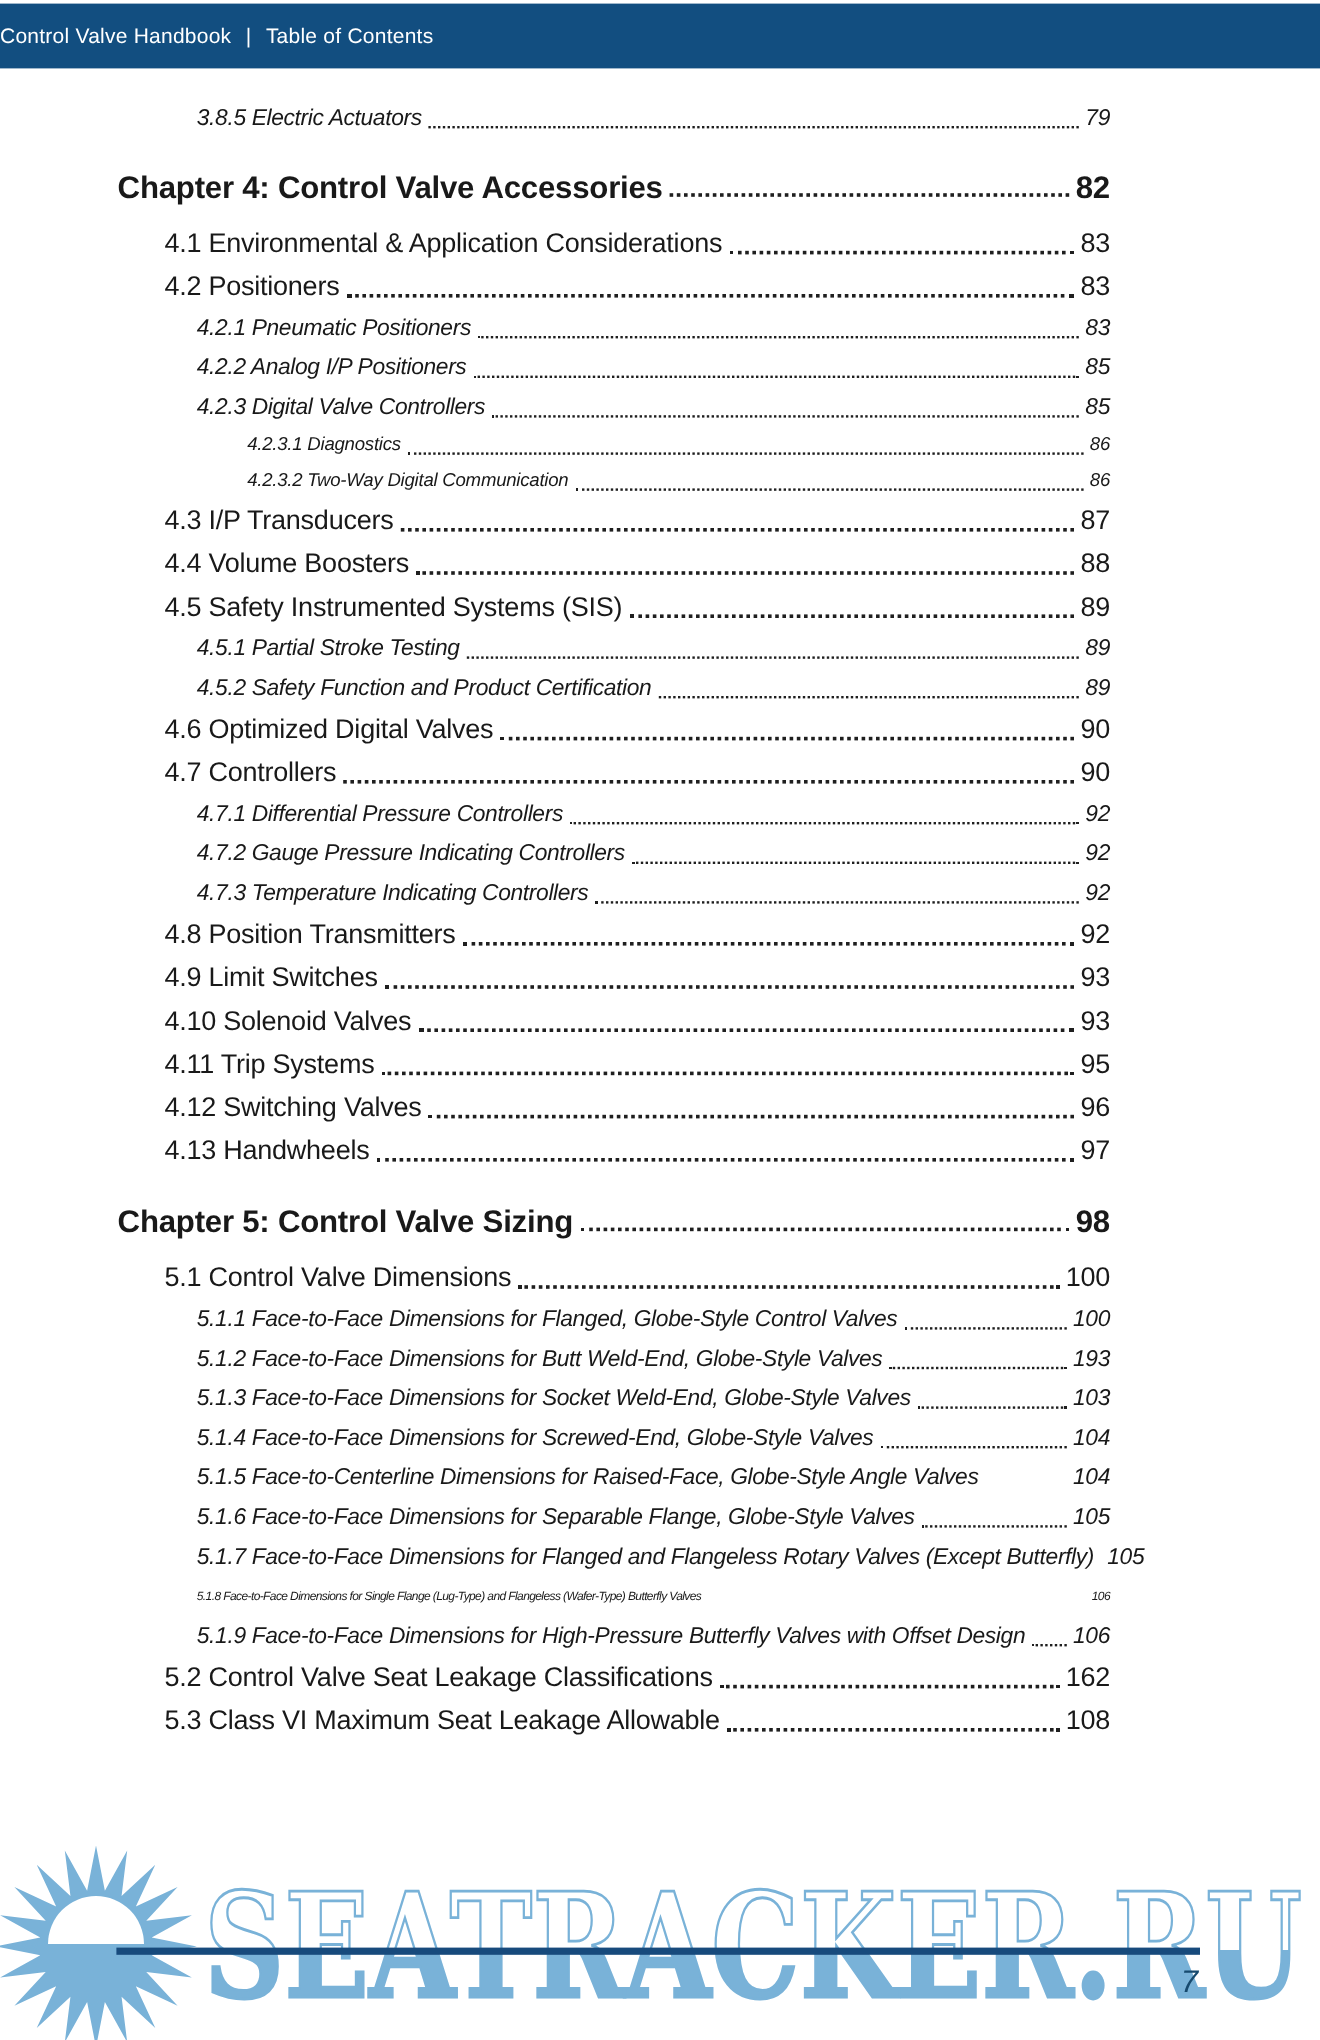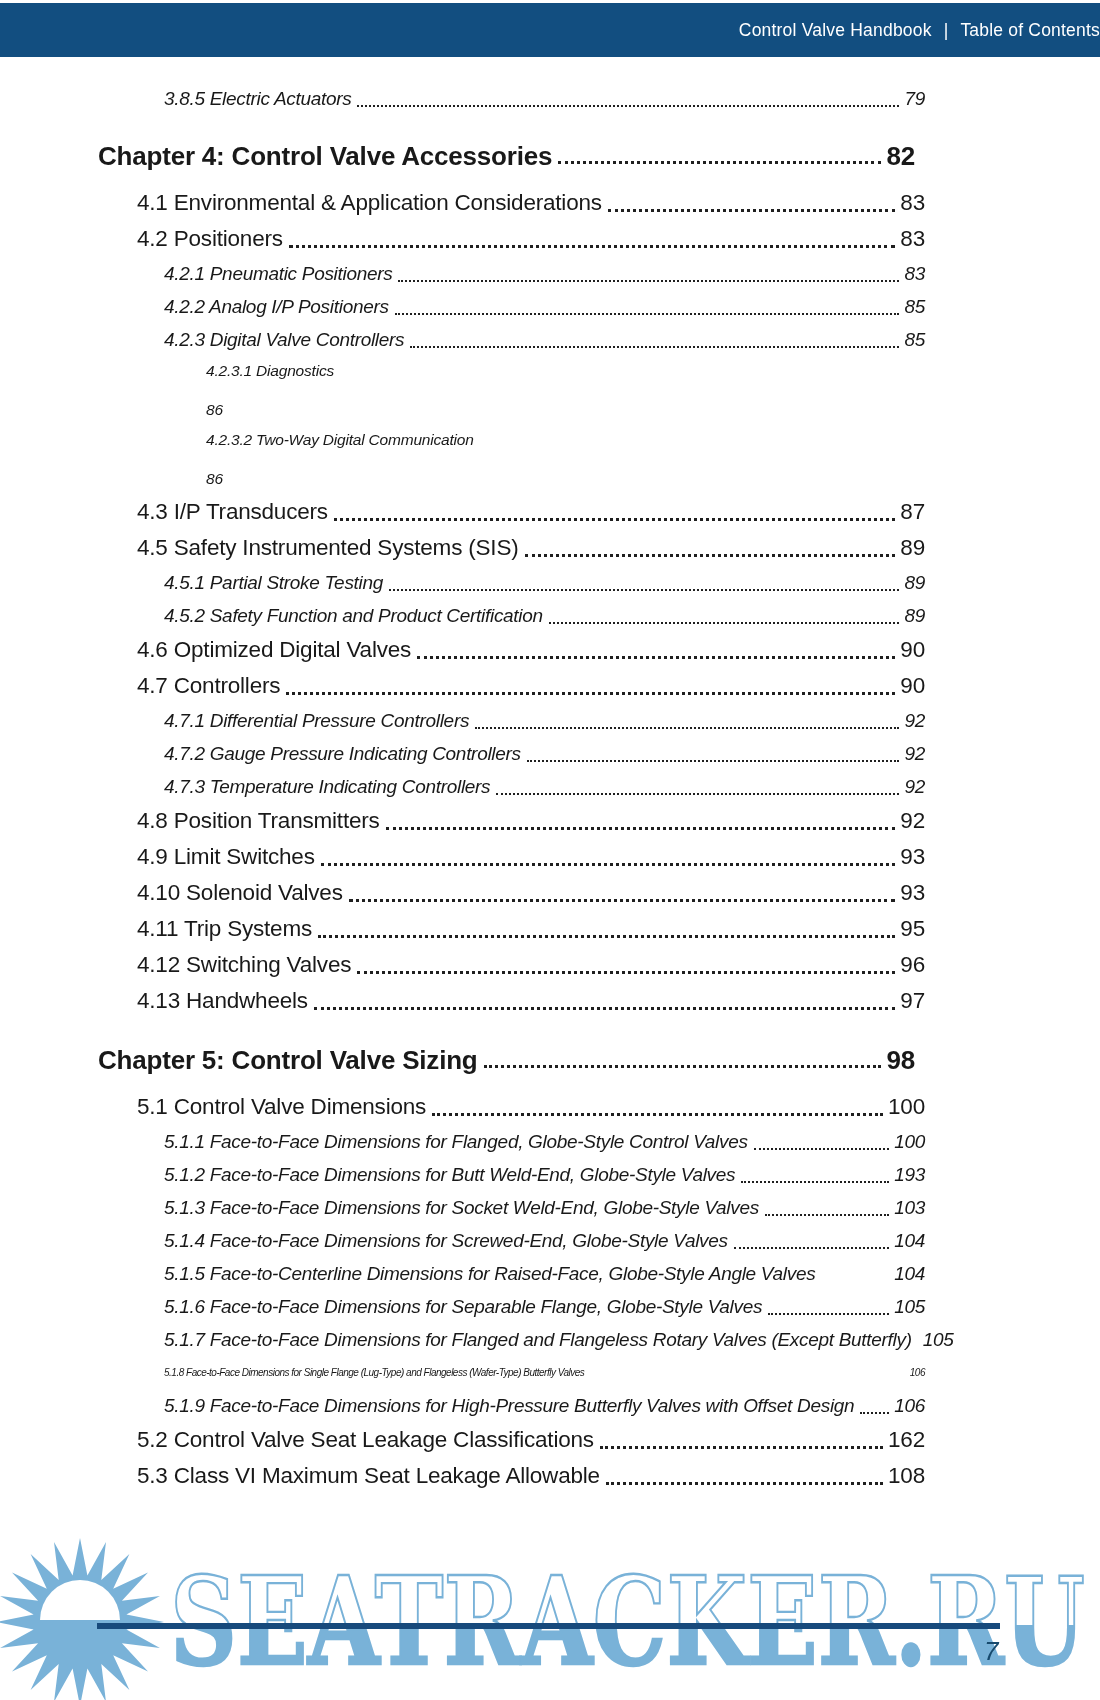--- a/index.html
+++ b/index.html
@@ -1,29 +1,29 @@
 <!DOCTYPE html>
 <html><head>
 <meta charset="utf-8">
 <style>
   html,body{margin:0;padding:0;background:#fff;}
   .page{width:1100px;height:1700px;position:relative;overflow:hidden;background:#ffffff;
         font-family:"Liberation Sans",sans-serif;color:#191919;}
   
   .header{position:absolute;left:0;top:3px;width:1100px;height:54px;background:#124e80;}
-  .header-inner{height:54px;line-height:54px;text-align:right;
+  .header-inner{height:54px;line-height:54px;padding-right:176px;
         color:#ffffff;font-size:17.5px;letter-spacing:0.2px;}
   .header-inner .sep{display:inline-block;margin:0 12px;}
   
   .toc{position:absolute;left:98px;top:82px;width:827px;}
   .row{display:flex;align-items:baseline;color:#191919;}
-  .l0{font-size:26px;font-weight:bold;line-height:34px;margin:24px 10px 12px 0;letter-spacing:-0.2px;}
+  .l0{font-size:26px;font-weight:bold;line-height:34px;margin:24px 0 12px 0;letter-spacing:-0.2px;}
   .l1{font-size:22.5px;line-height:36px;padding-left:39px;letter-spacing:-0.2px;align-items:flex-end;}
   .l2{font-size:19px;font-style:italic;line-height:33px;padding-left:66px;letter-spacing:-0.3px;}
-  .l3{font-size:15.5px;font-style:italic;line-height:30px;padding-left:108px;letter-spacing:-0.2px;flex-direction:column;}
+  .l3{font-size:15.5px;font-style:italic;line-height:30px;padding-left:108px;letter-spacing:-0.2px;}
   .sm{font-size:10px;letter-spacing:-0.5px;}
   .t{white-space:nowrap;flex:0 0 auto;}
   .p{white-space:nowrap;flex:0 0 auto;}
   .dots{flex:1 1 auto;min-width:0;align-self:flex-end;border-bottom:3px dotted #1f1f1f;
         margin:0 5px 9px 6px;}
   .l2 .dots{border-bottom-width:2.6px;margin-bottom:8px;}
   .l3 .dots{border-bottom-width:2.2px;margin-bottom:7px;}
   .nodots{border-bottom:none !important;}
   
   .sun{position:absolute;left:-28px;top:1514px;z-index:5;}
@@ -88,20 +88,25 @@
         <span class="t">4.2.3.2 Two-Way Digital Communication</span>
         <span class="dots"></span>
         <span class="p">86</span>
       </div>
       <div class="row l1">
         <span class="t">4.3 I/P Transducers</span>
         <span class="dots"></span>
         <span class="p">87</span>
       </div>
       <div class="row l1">
+        <span class="t">4.4 Volume Boosters</span>
+        <span class="dots"></span>
+        <span class="p">88</span>
+      </div>
+      <div class="row l1">
         <span class="t">4.5 Safety Instrumented Systems (SIS)</span>
         <span class="dots"></span>
         <span class="p">89</span>
       </div>
       <div class="row l2">
         <span class="t">4.5.1 Partial Stroke Testing</span>
         <span class="dots"></span>
         <span class="p">89</span>
       </div>
       <div class="row l2">

